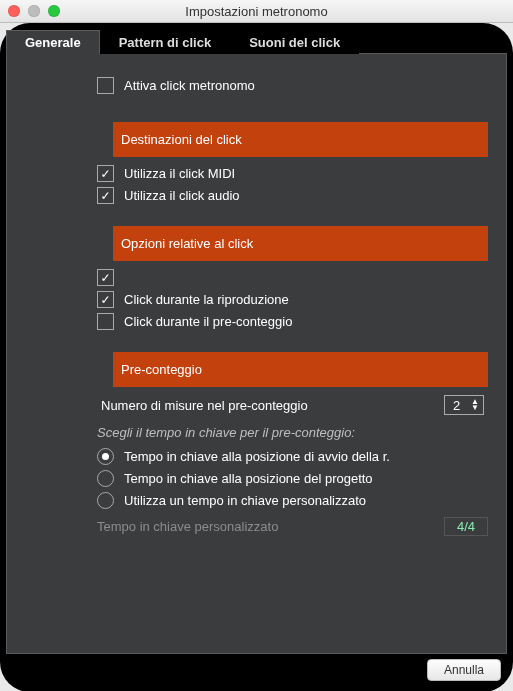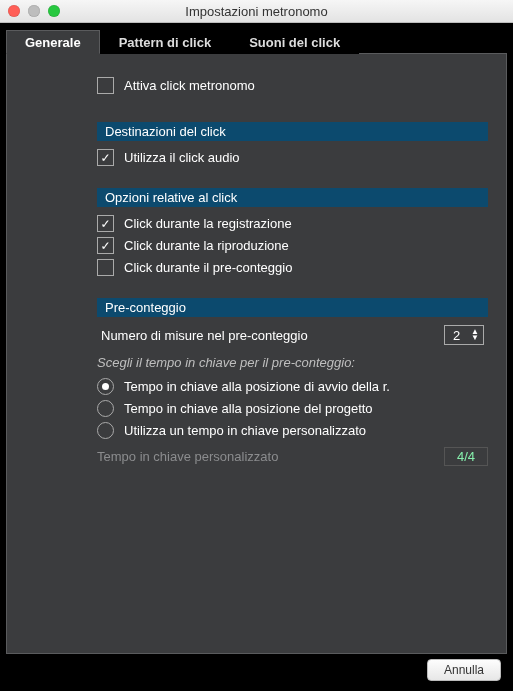--- a/index.html
+++ b/index.html
@@ -40,20 +40,21 @@
     color: #333;
     pointer-events: none;
   }
   .appbody {
     background: #000;
     height: 669px;
     padding: 6px 6px 6px 6px;
     box-sizing: border-box;
     display: flex;
     flex-direction: column;
+    border-radius: 30px;
   }
   .tabs {
     display: flex;
     height: 24px;
     font-size: 13px;
     font-weight: bold;
     color: #fff;
   }
   .tab {
     padding: 0 18px;
@@ -97,24 +98,24 @@
     flex: none;
   }
   .radio { border-radius: 50%; }
   .radio.checked::after {
     content:""; width:7px; height:7px; background:#fff; border-radius:50%;
   }
   .checkbox.checked::after {
     content:"✓"; font-size:12px; line-height:1; color:#fff;
   }
   .section-header {
-    background: #0c4a6e;
-    padding: 2px 8px;
-    font-size: 13px;
-    margin: 22px 0 8px 0;
+    background: #c2410c;
+    padding: 10px 8px;
+    font-size: 13px;
+    margin: 22px 0 8px 16px;
   }
   .section-header.first { margin-top: 28px; }
   .spinner {
     border: 1px solid #aaa;
     width: 40px;
     height: 20px;
     display: inline-flex;
     align-items: center;
     justify-content: space-between;
     padding: 0 4px 0 8px;
@@ -201,27 +202,30 @@
   <div class="panel">
 
     <div class="row">
       <span class="checkbox"></span>
       <span>Attiva click metronomo</span>
     </div>
 
     <div class="section-header first">Destinazioni del click</div>
     <div class="row">
       <span class="checkbox checked"></span>
+      <span>Utilizza il click MIDI</span>
+    </div>
+    <div class="row">
+      <span class="checkbox checked"></span>
       <span>Utilizza il click audio</span>
     </div>
 
     <div class="section-header">Opzioni relative al click</div>
     <div class="row">
       <span class="checkbox checked"></span>
-      <span>Click durante la registrazione</span>
     </div>
     <div class="row">
       <span class="checkbox checked"></span>
       <span>Click durante la riproduzione</span>
     </div>
     <div class="row">
       <span class="checkbox"></span>
       <span>Click durante il pre-conteggio</span>
     </div>
 

